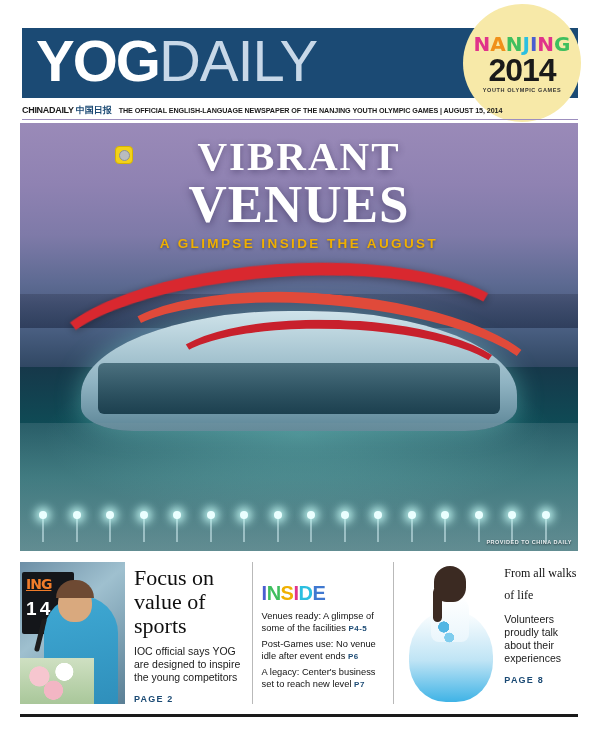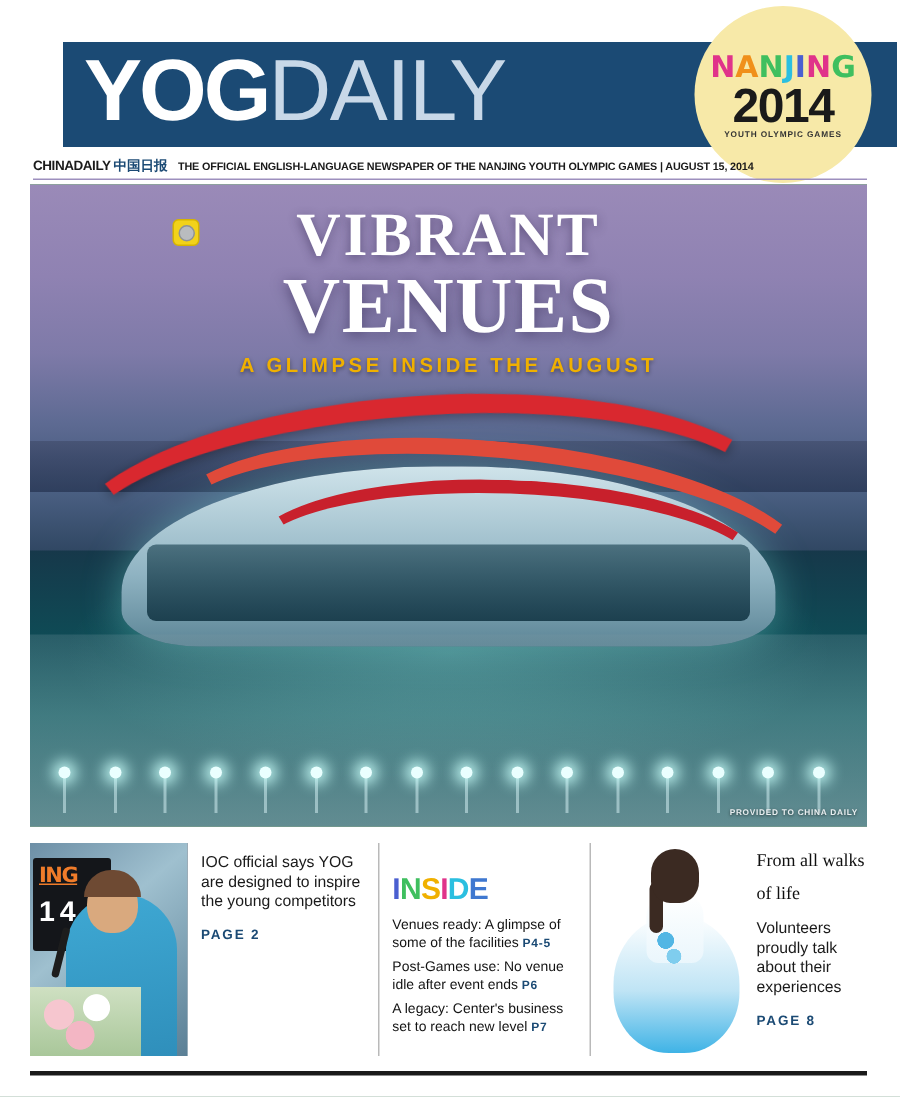--- a/index.html
+++ b/index.html
@@ -3,21 +3,21 @@
 <meta charset="utf-8">
 <style>
   * { margin:0; padding:0; box-sizing:border-box; }
   html,body { width:600px; height:731px; background:#ffffff; }
   body { font-family:"Liberation Sans", sans-serif; -webkit-font-smoothing:antialiased; }
 
   .page { position:relative; width:600px; height:731px; background:#fff; overflow:hidden; }
 
   
   .masthead { position:absolute; left:22px; top:28px; width:556px; height:70px;
-              background:#1b4a74; overflow:visible;margin-left:20px; }
+              background:#1b4a74; overflow:visible; }
   .logo-wrap { position:absolute; left:14px; top:-2px; height:70px; display:flex; align-items:center; }
   .logo-yog { font-family:"Liberation Sans", sans-serif; font-weight:bold; font-size:58px;
               color:#ffffff; letter-spacing:-2px; line-height:58px; }
   .logo-daily { font-family:"Liberation Sans", sans-serif; font-weight:300; font-size:58px;
                 color:#c8d8e8; letter-spacing:-1px; line-height:58px; }
 
   .yog-badge { position:absolute; right:-24px; top:-24px; width:118px; height:118px;
                border-radius:50%; background:#f7e9a8; }
   .badge-inner { position:absolute; inset:0; display:flex; flex-direction:column;
                  align-items:center; justify-content:center; }
@@ -234,20 +234,21 @@
             <span class="ph-ban-t">ING</span>
             <span class="ph-ban-b">1 4</span>
           </div>
         <div class="ph-person"></div>
         <div class="ph-head"></div>
         <div class="ph-hair"></div>
         <div class="ph-mic"></div>
         <div class="ph-flowers"></div>
       </div>
       <div class="teaser-text">
+        <div class="t-head">Focus on value of sports</div>
         <div class="t-deck">IOC official says YOG are designed to inspire the young competitors</div>
         <div class="t-page">PAGE 2</div>
       </div>
     </div>
 
     <div class="divider"></div>
 
     <div class="col col-b">
       <div class="inside-title">
         <span style="color:#4a5fd0;">I</span><span style="color:#3fbf5f;">N</span><span style="color:#f0b000;">S</span><span style="color:#e0338a;">I</span><span style="color:#2bbfe0;">D</span><span style="color:#3f78d0;">E</span>

